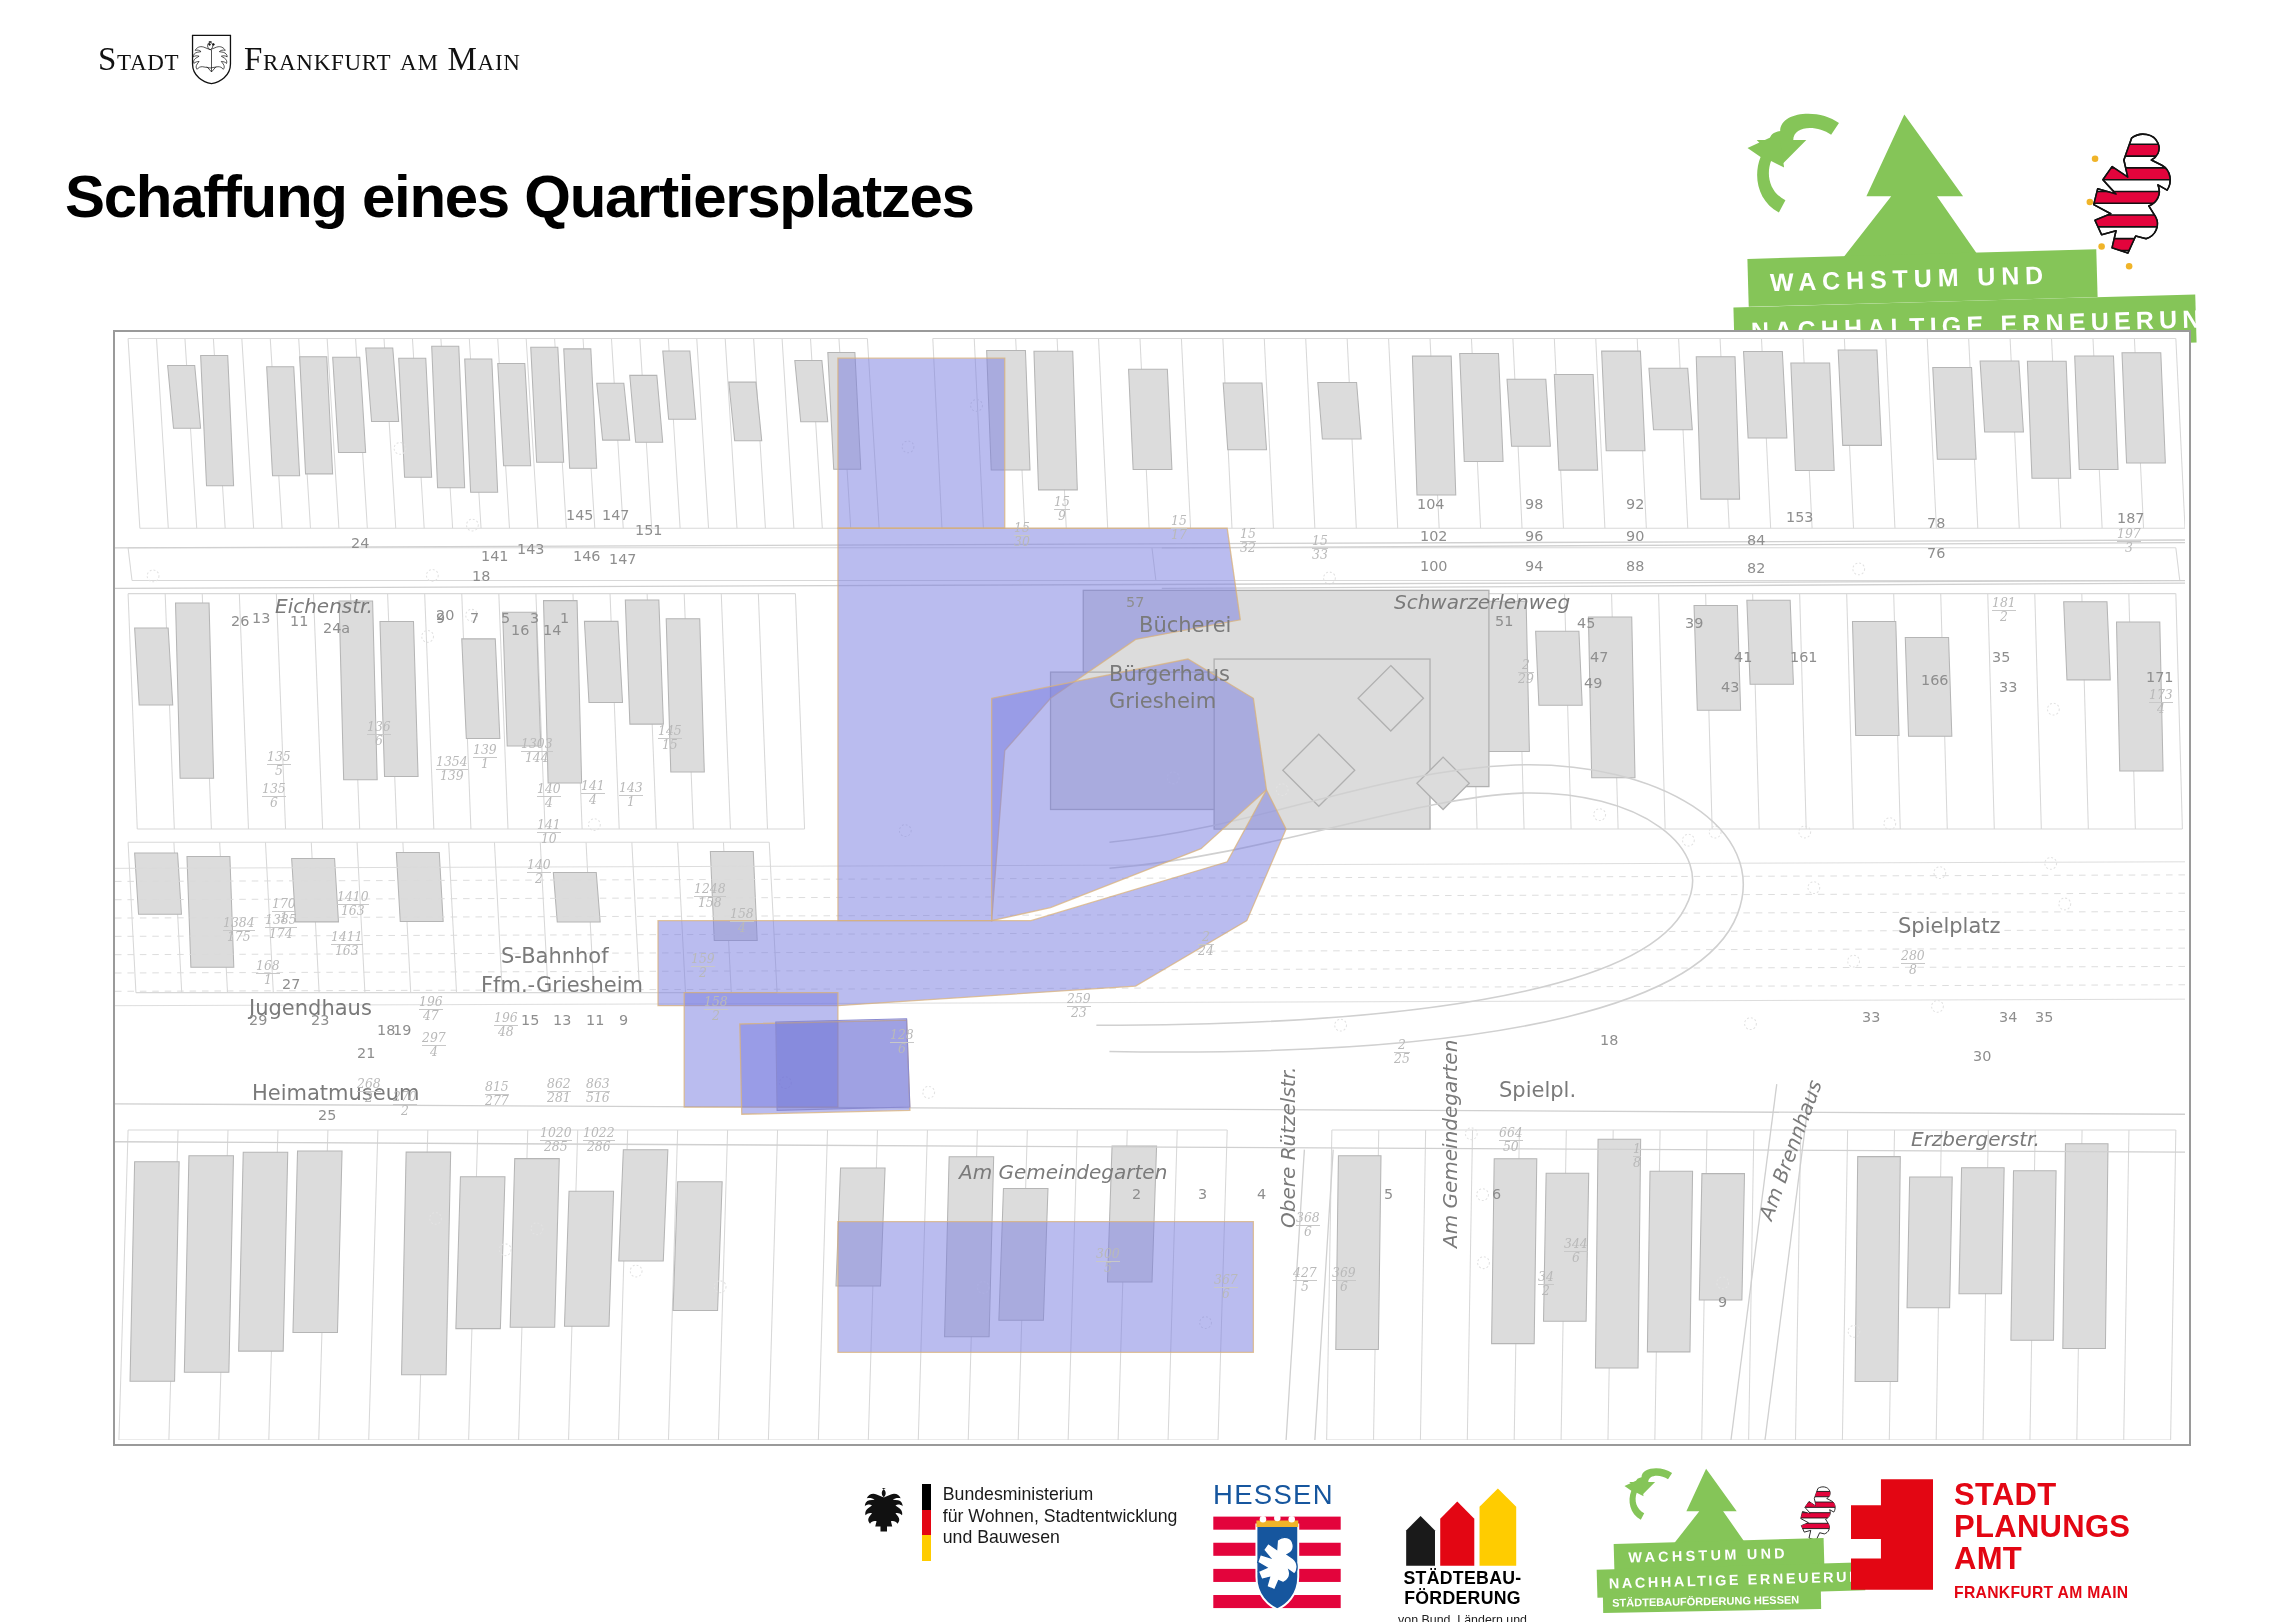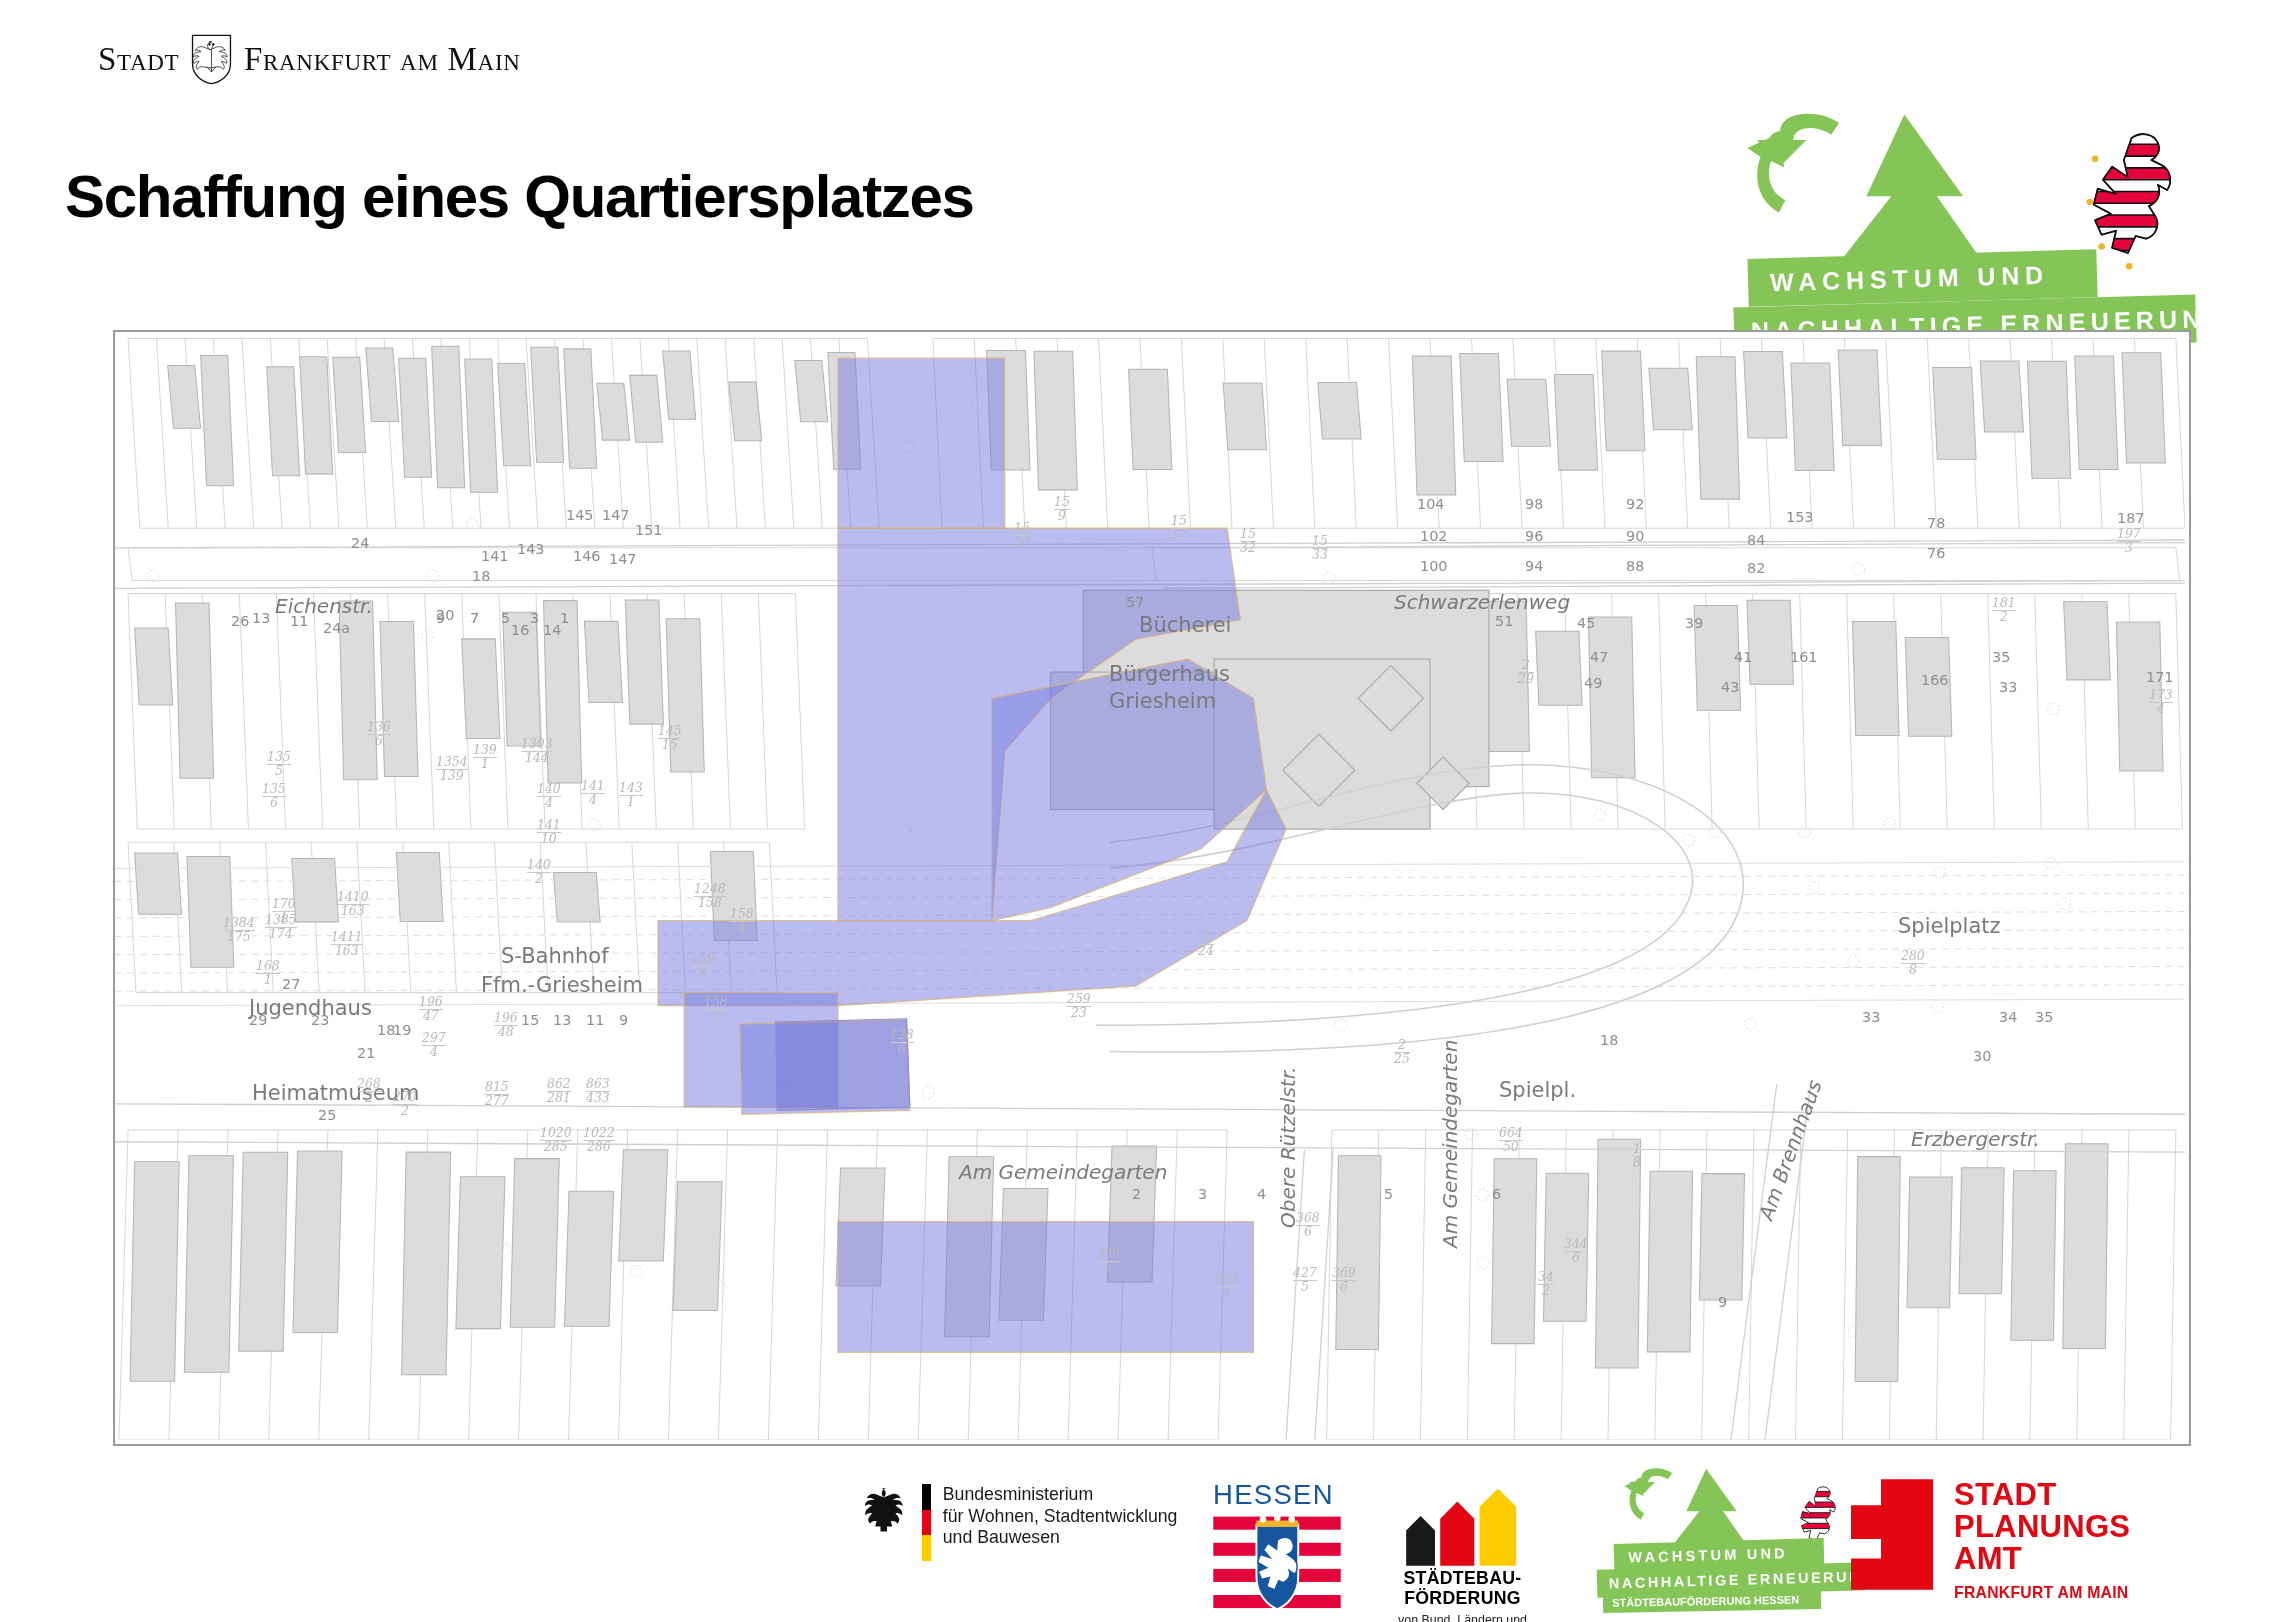--- a/index.html
+++ b/index.html
@@ -594,21 +594,21 @@
       <div class="parcel" style="left: 589px; top: 664px;"><span class="num">158</span><span>2</span></div>
       <div class="parcel" style="left: 952px; top: 661px;"><span class="num">259</span><span>23</span></div>
       <div class="parcel" style="left: 1083px; top: 599px;"><span class="num">2</span><span>24</span></div>
       <div class="parcel" style="left: 1279px; top: 707px;"><span class="num">2</span><span>25</span></div>
       <div class="parcel" style="left: 304px; top: 664px;"><span class="num">196</span><span>47</span></div>
       <div class="parcel" style="left: 307px; top: 700px;"><span class="num">297</span><span>4</span></div>
       <div class="parcel" style="left: 379px; top: 680px;"><span class="num">196</span><span>48</span></div>
       <div class="parcel" style="left: 242px; top: 746px;"><span class="num">268</span><span>2</span></div>
       <div class="parcel" style="left: 278px; top: 746px; margin-top: 13px;"><span class="num">270</span><span>2</span></div>
       <div class="parcel" style="left: 432px; top: 746px;"><span class="num">862</span><span>281</span></div>
-      <div class="parcel" style="left: 471px; top: 746px;"><span class="num">863</span><span>433</span></div>
+      <div class="parcel" style="left: 471px; top: 746px;"><span class="num">863</span><span>516</span></div>
       <div class="parcel" style="left: 425px; top: 795px;"><span class="num">1020</span><span>285</span></div>
       <div class="parcel" style="left: 468px; top: 795px;"><span class="num">1022</span><span>286</span></div>
       <div class="parcel" style="left: 370px; top: 749px;"><span class="num">815</span><span>277</span></div>
       <div class="parcel" style="left: 981px; top: 916px;"><span class="num">300</span><span>5</span></div>
       <div class="parcel" style="left: 1099px; top: 942px;"><span class="num">367</span><span>6</span></div>
       <div class="parcel" style="left: 1178px; top: 935px;"><span class="num">427</span><span>5</span></div>
       <div class="parcel" style="left: 1217px; top: 935px;"><span class="num">369</span><span>6</span></div>
       <div class="parcel" style="left: 1181px; top: 880px;"><span class="num">368</span><span>6</span></div>
       <div class="parcel" style="left: 1384px; top: 795px;"><span class="num">664</span><span>50</span></div>
       <div class="parcel" style="left: 1449px; top: 906px;"><span class="num">344</span><span>6</span></div>

